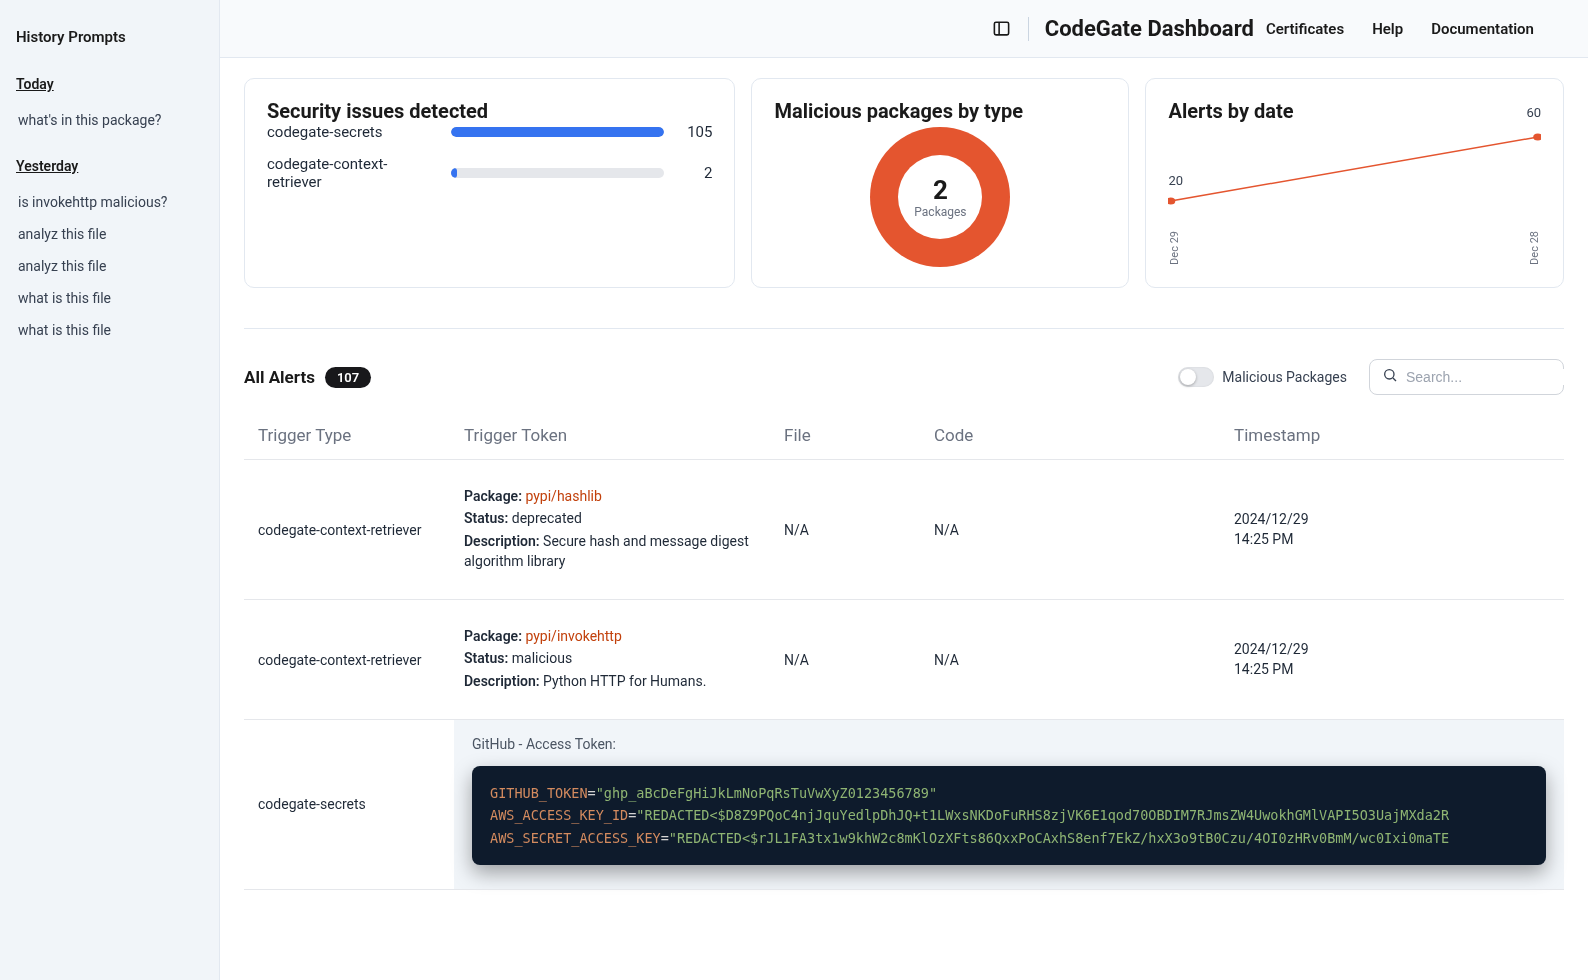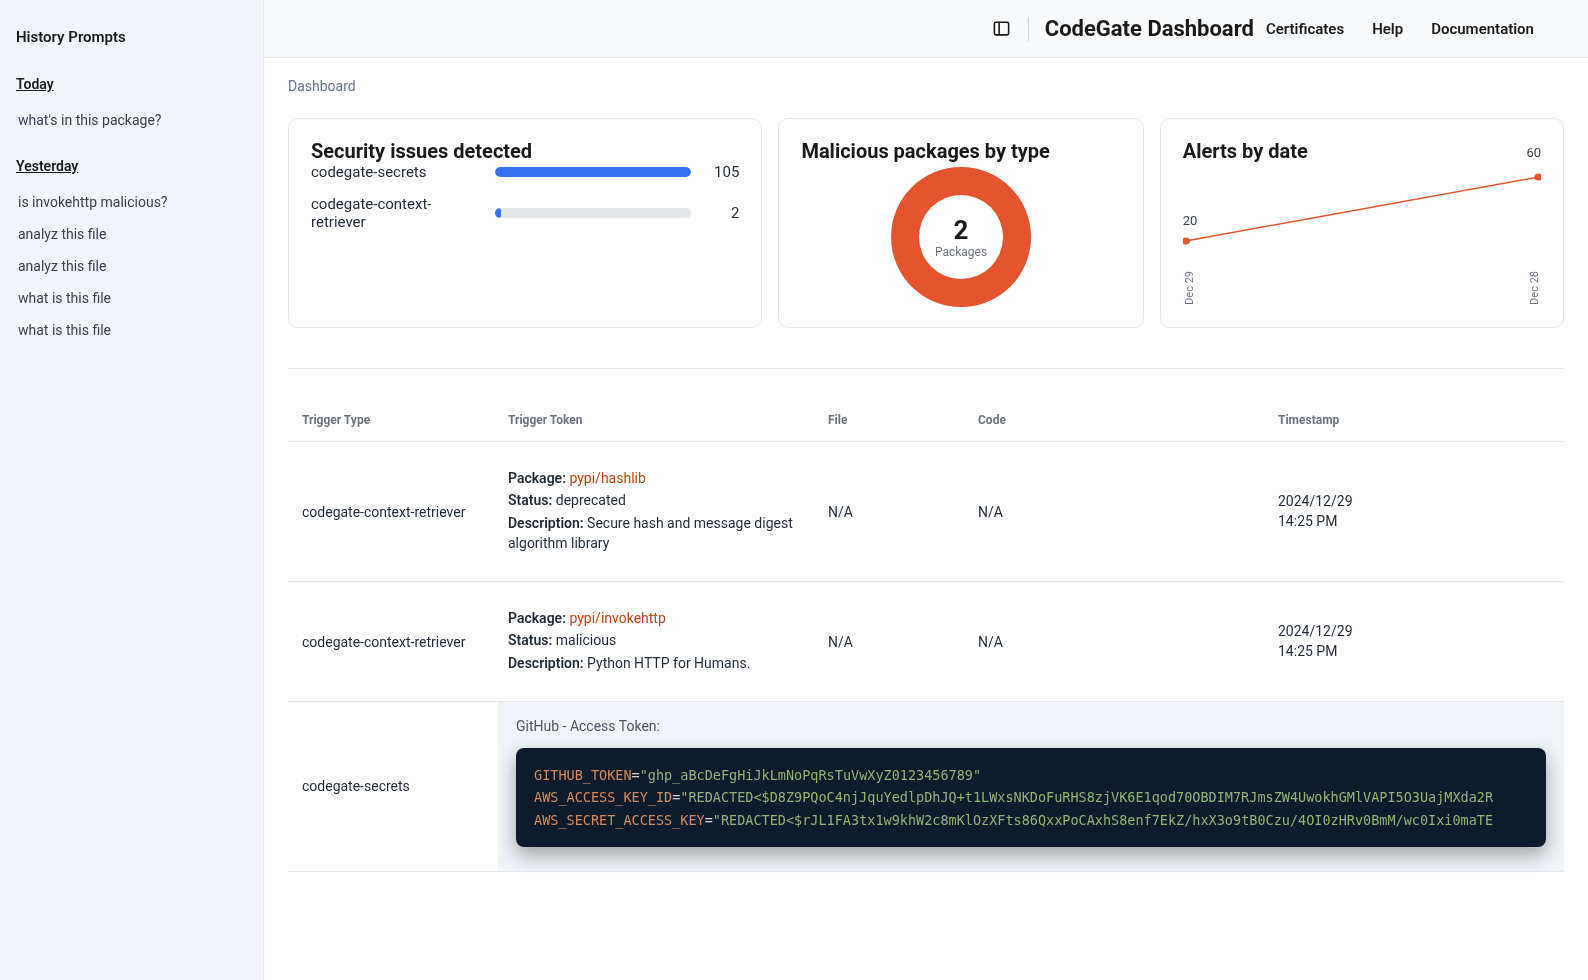--- a/index.html
+++ b/index.html
@@ -1,21 +1,21 @@
 <!DOCTYPE html>
 <html><head>
   <meta charset="utf-8">
   <style>
     * { margin: 0; padding: 0; box-sizing: border-box; }
     body { font-family: -apple-system, BlinkMacSystemFont, "Segoe UI", Roboto, sans-serif; background: #fff; color: #1a1a1a; }
     
     .app { display: flex; height: 100vh; }
     
     
-    .sidebar { width: 264px; background: #f1f5f9; border-right: 1px solid #e2e8f0; padding: 28px 14px; flex-shrink: 0; }
+    .sidebar { width: 220px; background: #f1f5f9; border-right: 1px solid #e2e8f0; padding: 28px 14px; flex-shrink: 0; }
     .sidebar-title { font-size: 15px; font-weight: 600; color: #1a1a1a; margin-bottom: 30px; padding-left: 2px; }
     .sidebar-group-label { font-size: 14px; font-weight: 600; color: #1a1a1a; margin-bottom: 12px; padding-left: 2px; text-decoration: underline; }
     .sidebar-item { font-size: 14px; color: #374151; padding: 8px 4px; cursor: pointer; display: block; }
     .sidebar-group { margin-bottom: 22px; }
     
     
     .main { flex: 1; display: flex; flex-direction: column; overflow: auto; }
     
     
     .header { display: flex; align-items: center; justify-content: flex-end; padding: 16px 24px; background: #f8fafc; border-bottom: 1px solid #e2e8f0; gap: 12px; }
@@ -66,21 +66,21 @@
     .alerts-controls { display:flex; align-items:center; gap: 22px; }
     .toggle-wrap { display:flex; align-items:center; gap: 8px; font-size: 14px; color: #374151;}
     .toggle { width: 36px; height: 20px; background: #e5e7eb; border-radius: 10px; position: relative; cursor: pointer; box-shadow: inset 0 0 2px rgba(0,0,0,.1);}
     .toggle-knob { width: 16px; height: 16px; background: #fff; border-radius: 50%; position: absolute; top: 2px; left: 2px; box-shadow: 0 1px 3px rgba(0,0,0,.3); }
     .search-box { display:flex; align-items:center; gap: 8px; border: 1px solid #d1d5db; border-radius: 8px; padding: 7px 12px; width: 195px;}
     .search-box input { border: none; outline: none; font-size: 14px; flex: 1; color: #374151; }
     .search-box input::placeholder { color: #9ca3af; }
     
     
     .tbl { width: 100%; border-collapse: collapse; }
-    .tbl th { text-align: left; font-size: 12px; font-weight: 700; color: #6b7280; padding: 14px 10px; border-bottom: 1px solid #e5e7eb;}
+    .tbl th { text-align: left; font-size: 17px; font-weight: 400; color: #6b7280; padding: 14px 10px; border-bottom: 1px solid #e5e7eb;}
     .tbl td { font-size: 14px; color: #1f2937; padding: 26px 10px; border-bottom: 1px solid #e5e7eb; vertical-align: middle;}
     .kv { margin-bottom: 2px; line-height: 1.45;}
     .kv b { font-weight: 600; }
     .link { color: #c2410c; cursor: pointer; margin-top: 28px; }
     .ts-cell { line-height: 1.4; }
     
     
     .code-cell { background: #f1f5f9; padding: 16px 18px 24px; }
     .code-title { font-size: 14px; color: #4b5563; margin-bottom: 14px; }
     .code-block { background: #0e1b2c; border-radius: 8px; padding: 16px 18px; font-family: ui-monospace, Menlo, Consolas, monospace; font-size: 13.5px; line-height: 1.65; overflow-x: hidden; white-space: nowrap; box-shadow: 0 8px 20px rgba(0,0,0,.35);}
@@ -132,21 +132,20 @@
         <h1 class="app-title">CodeGate Dashboard</h1>
       </div>
       <nav class="header-nav">
         <a>Certificates</a>
         <a>Help</a>
         <a>Documentation</a>
       </nav>
     </header>
 
     <div class="content">
-      <div class="breadcrumb">Dashboard</div>
 
       <div class="cards">
 
         <div class="card c1">
           <div class="card-title">Security issues detected</div>
           <div id="issue-rows">
               <div class="issue-row">
                 <div class="issue-label">codegate-secrets</div>
                 <div class="issue-bar">
                   <div class="issue-bar-fill" style="width: 100%;"></div>
@@ -190,20 +189,43 @@
             <div class="line-ticks">
               <span>Dec 29</span>
               <span>Dec 28</span>
             </div>
           </div>
         </div>
       </div>
 
       <div class="section-divider"></div>
 
+      <div class="alerts-header">
+        <div class="alerts-title-wrap">
+          <span class="alerts-title">All Alerts</span>
+          <span class="badge">107</span>
+        </div>
+        <div class="alerts-controls">
+          <div class="toggle-wrap">
+            <div class="toggle">
+                <div class="toggle-knob"></div>
+              </div>
+            <span>Malicious Packages</span>
+          </div>
+          <div class="search-box">
+            <span>
+              <svg width="16" height="16" viewBox="0 0 24 24" fill="none" stroke="#374151" stroke-width="2">
+                  <circle cx="11" cy="11" r="7"></circle>
+                  <line x1="21" y1="21" x2="16.5" y2="16.5"></line>
+                </svg>
+            </span>
+            <input type="text" placeholder="Search..." style="">
+          </div>
+        </div>
+      </div>
 
       <table class="tbl">
         <thead>
           <tr>
             <th class="col-trigger">Trigger Type</th>
             <th class="col-token">Trigger Token</th>
             <th class="col-file">File</th>
             <th class="col-code">Code</th>
             <th class="col-ts">Timestamp</th>
           </tr>

